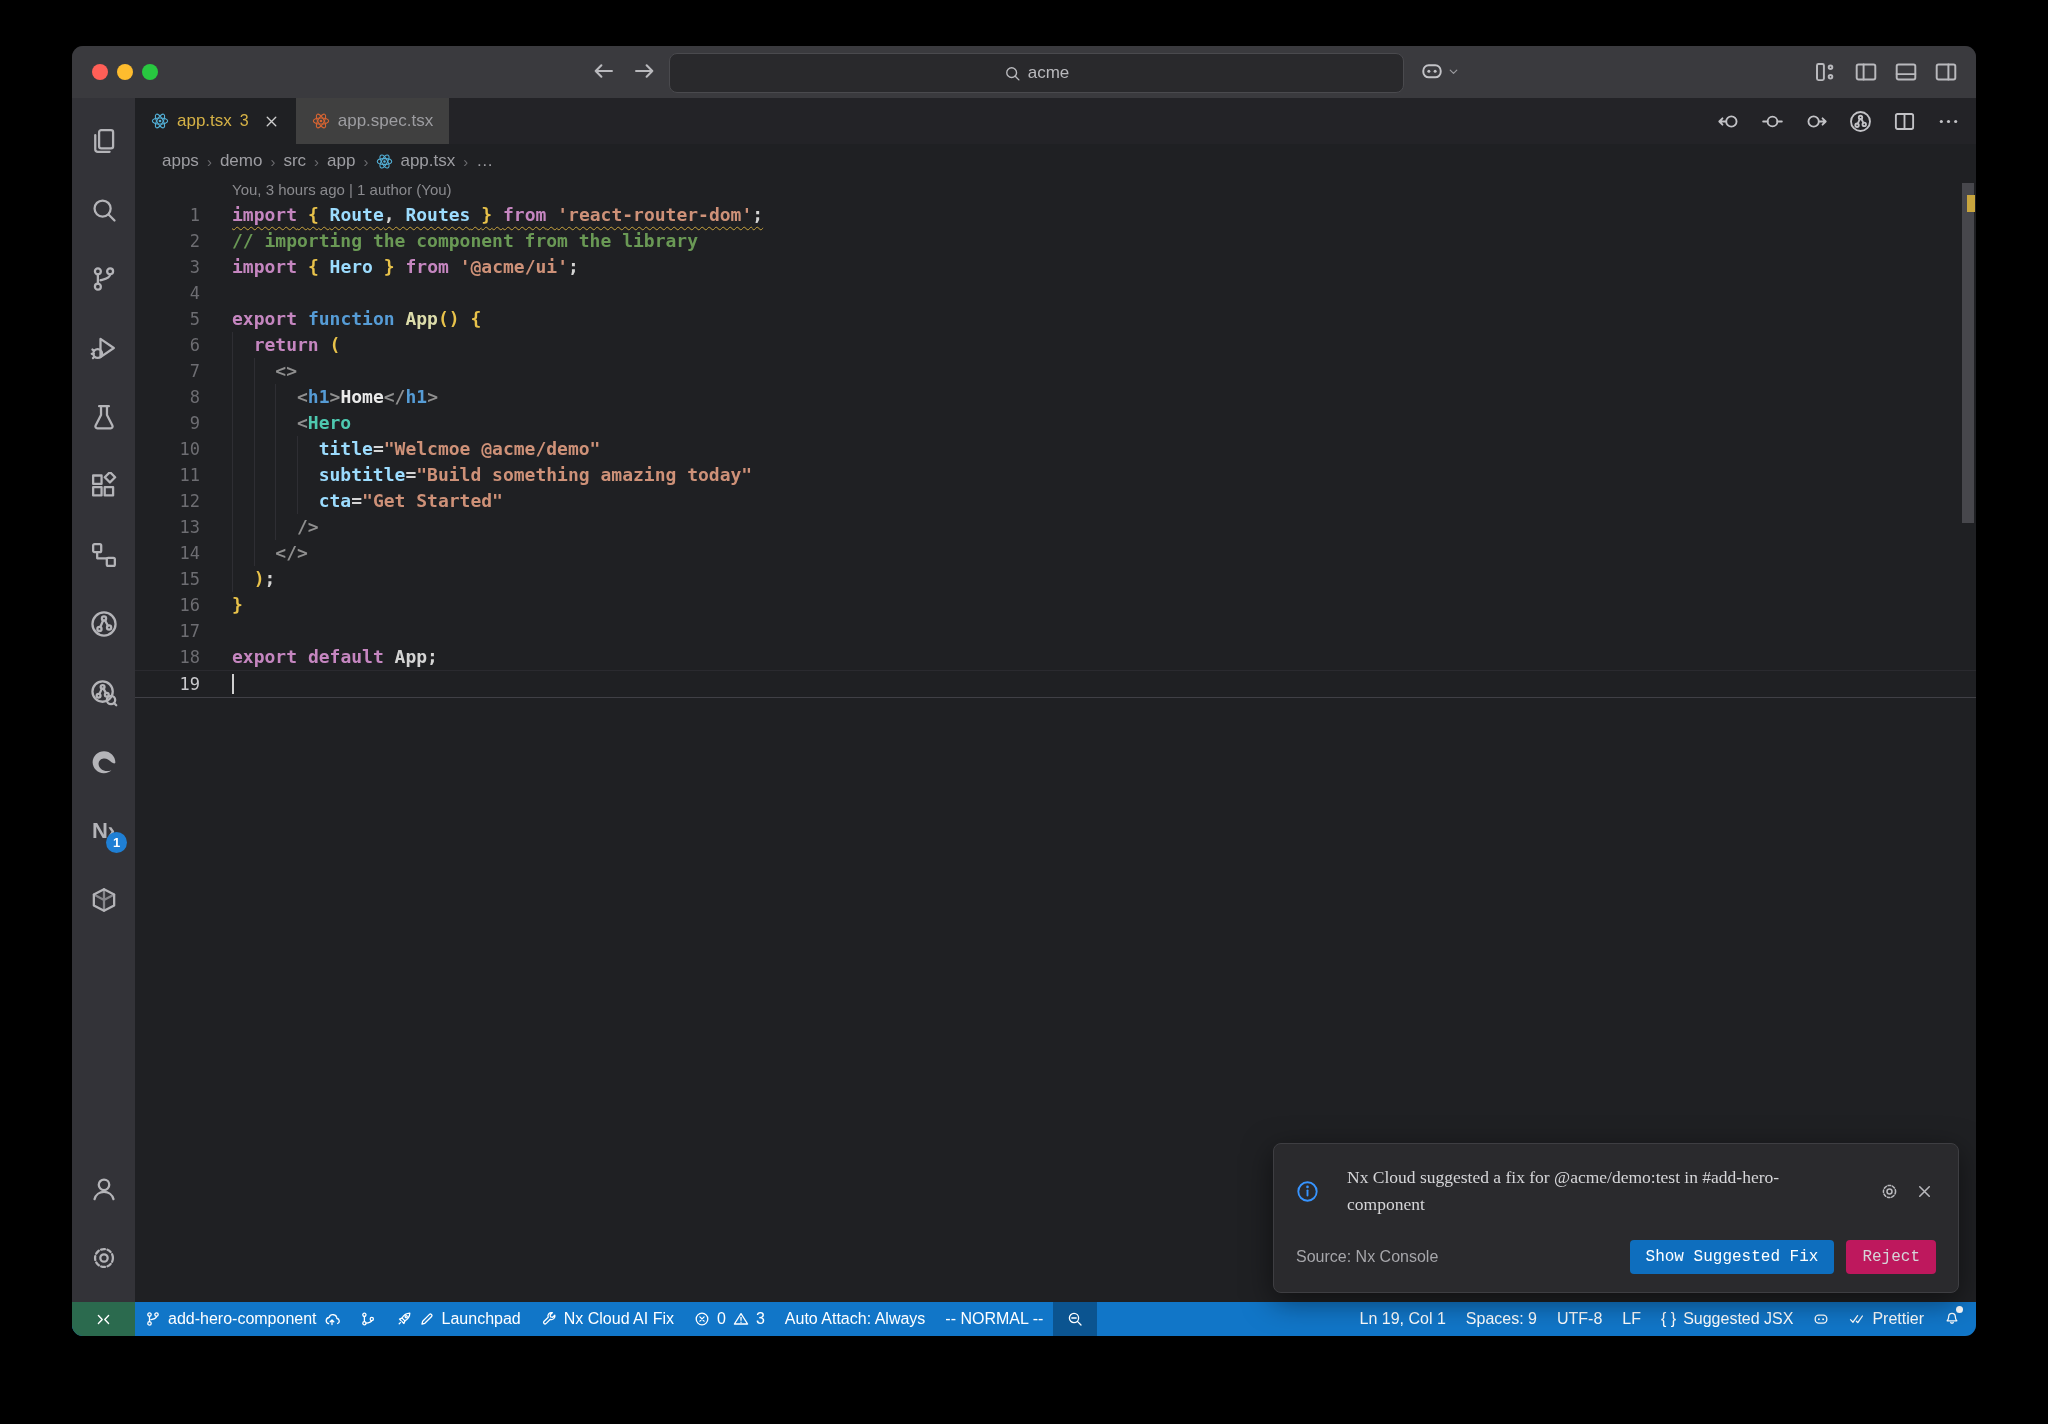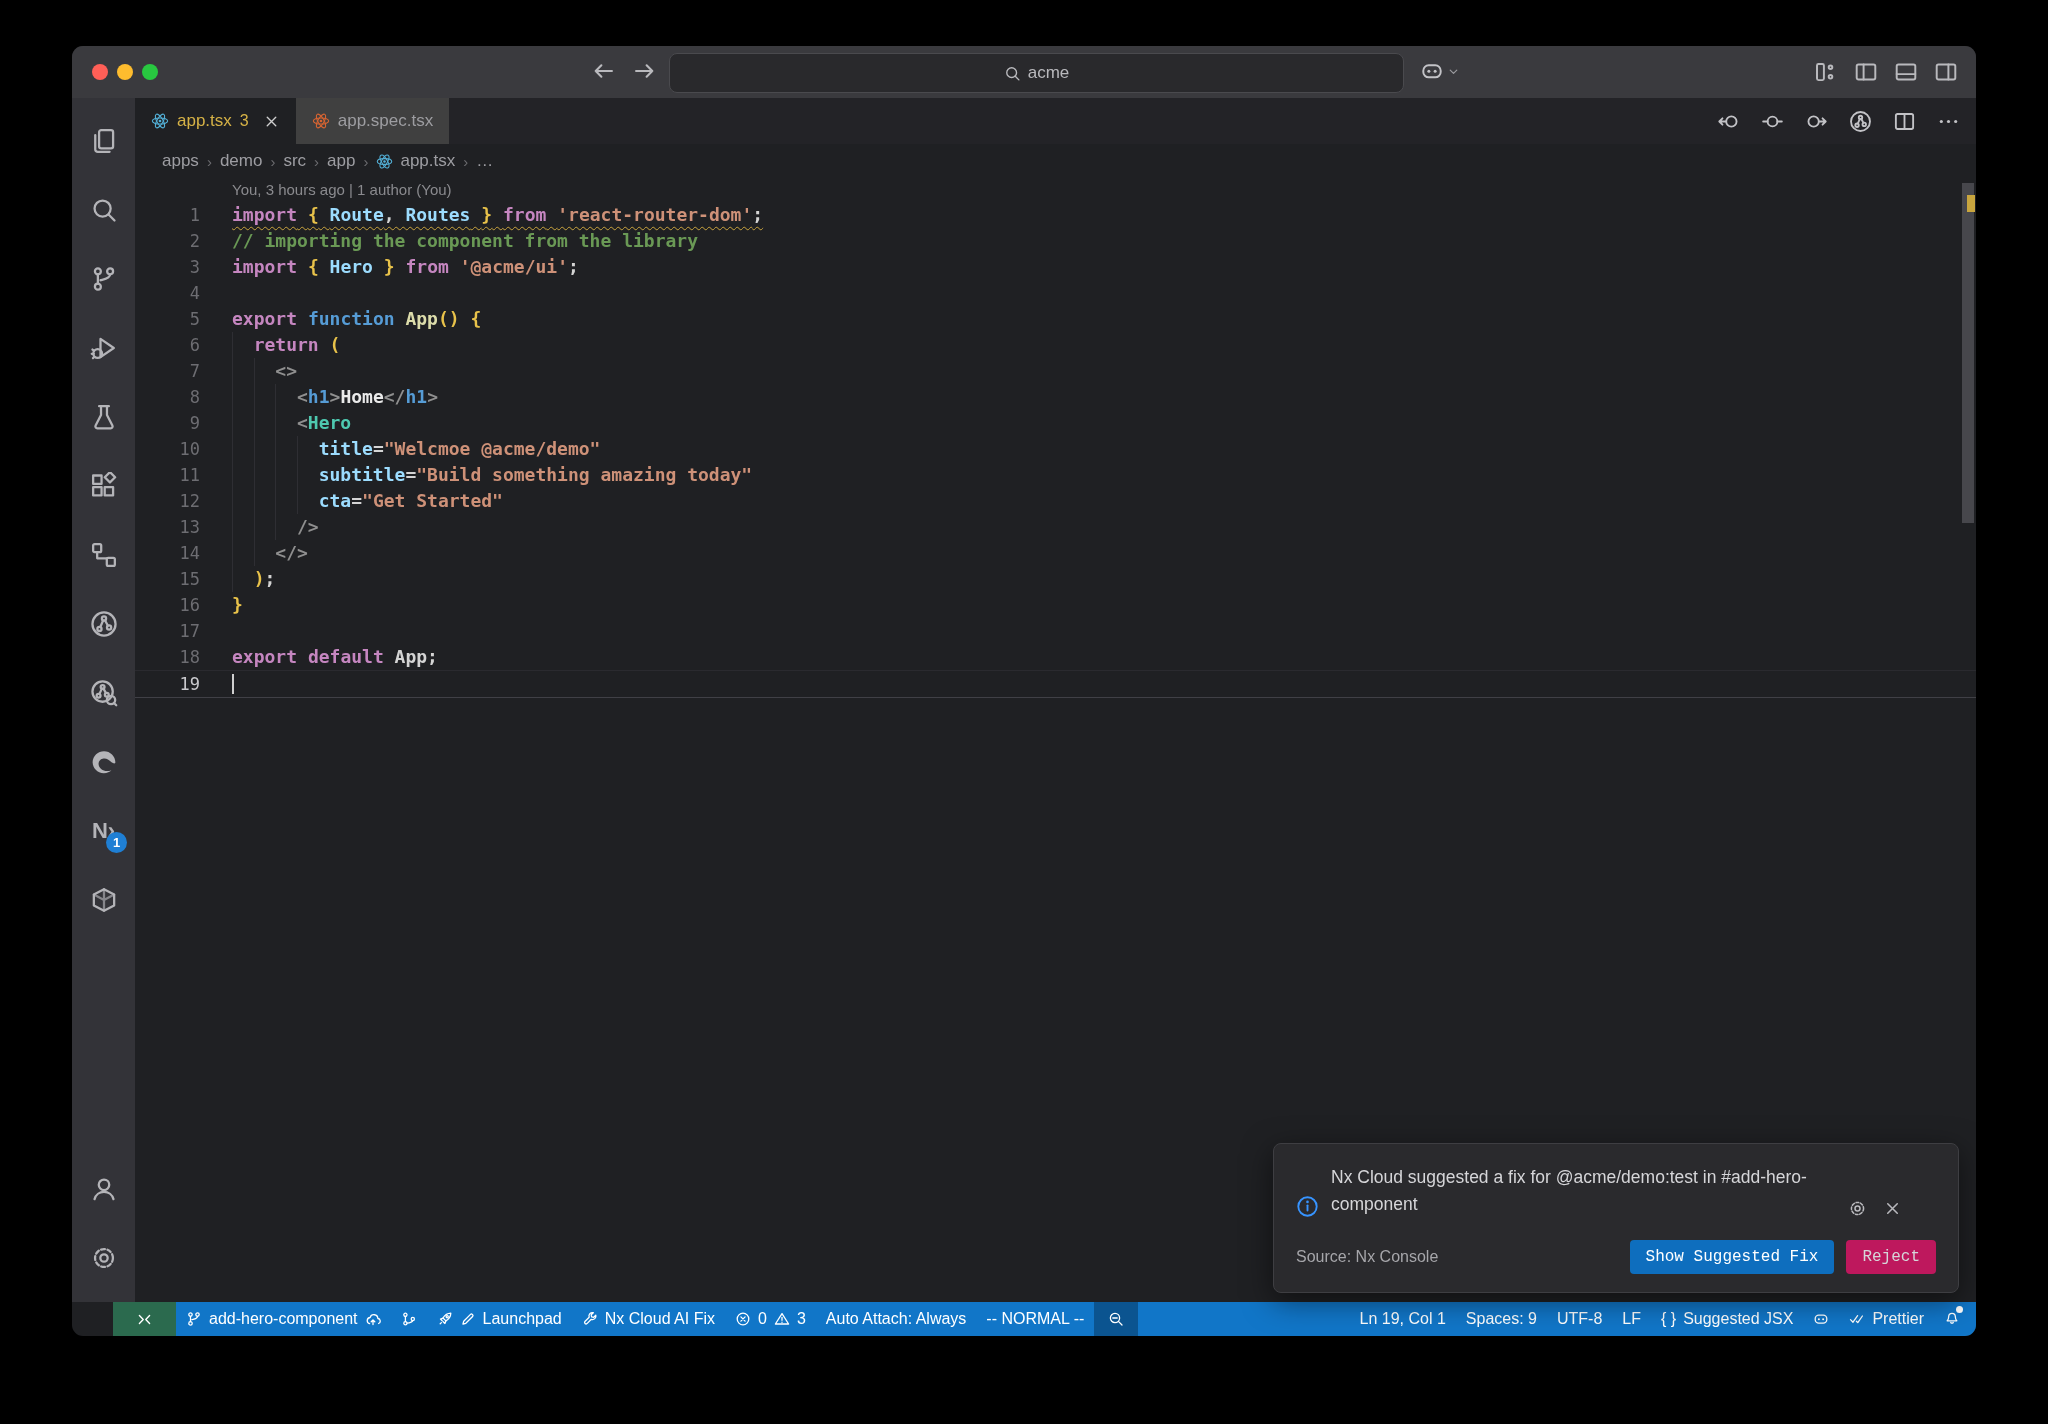--- a/index.html
+++ b/index.html
@@ -68,36 +68,36 @@
   .tk-comp{color:#4ec9b0}.tk-tag{color:#569cd6}.tk-str{color:#ce9178}.tk-cmt{color:#6a9955}
   .tk-brace{color:#e8c24a}.tk-fg{color:#d4d4d4}.tk-gray{color:#8f8f8f}.tk-text{color:#eaeaea}
   .tk-ws{display:inline-block;width:2ch;box-shadow:inset 1px 0 0 #2e2e33;}
   .wavy{text-decoration:underline;text-decoration-style:wavy;
     text-decoration-color:var(--warning-underline,#c9a43e);text-decoration-thickness:1px;text-underline-offset:5px;}
   .scrollbar-thumb{position:absolute;right:2px;top:5px;width:12px;height:340px;background:#47474c;}
   .overview-mark{position:absolute;right:1px;top:17px;width:8px;height:17px;background:#c8a53e;}
 
   
   .statusbar{height:34px;flex:0 0 34px;background:var(--status-bar,#1176c8);display:flex;align-items:stretch;
-    color:#fff;font-size:16px;margin-left:41px;}
+    color:#fff;font-size:16px;}
   .sb-left,.sb-right{display:flex;align-items:stretch;}
   .sb-right{margin-left:auto;padding-right:6px;}
   .sb-item{display:flex;align-items:center;gap:7px;padding:0 10px;cursor:pointer;white-space:nowrap;}
   .sb-item .icon{width:16px;height:16px;}
   .sb-item.remote{background:var(--status-remote,#2b6a4e);width:63px;justify-content:center;padding:0;}
   .sb-item.remote .icon{width:17px;height:17px;}
   .sb-item.darker{background:var(--status-darker-item,#0b5490);padding:0 14px;}
   .sb-item .uni{font-size:16px;line-height:1;}
   .bell-wrap{position:relative;}
   .bell-dot{position:absolute;right:-3px;top:-3px;width:7px;height:7px;border-radius:50%;background:#fff;}
 
   
   .toast{position:absolute;right:17px;bottom:43px;width:640px;background:#2a2a2d;border:1px solid #3e3e42;
     border-radius:8px;box-shadow:0 8px 30px rgba(0,0,0,.5);padding:20px 22px 18px;color:#cfcfd2;}
-  .toast-head{display:flex;align-items:flex-end;gap:12px;}
+  .toast-head{display:flex;align-items:center;gap:28px;font-family:Liberation Serif, serif;}
   .toast-msg{flex:1;font-size:17.5px;line-height:1.55;max-width:505px;color:#d6d6d9;}
   .toast .info-ic{width:23px;height:23px;color:var(--info-icon,#3794ff);flex:0 0 23px;margin-top:2px;}
   .toast-tools{display:flex;gap:16px;color:#b9b9bd;margin-top:2px;}
   .toast-tools .icon{width:19px;height:19px;cursor:pointer;}
   .toast-foot{display:flex;align-items:center;margin-top:22px;}
   .toast-src{font-size:16px;color:#a6a6aa;}
   .toast-btns{margin-left:auto;display:flex;gap:12px;}
   .btn{border:none;border-radius:4px;font-size:16px;padding:8px 16px;cursor:pointer;
     font-family:Liberation Mono, monospace;color:#fff;}
   .btn.primary{background:var(--accent-button,#0e6ebe);}

